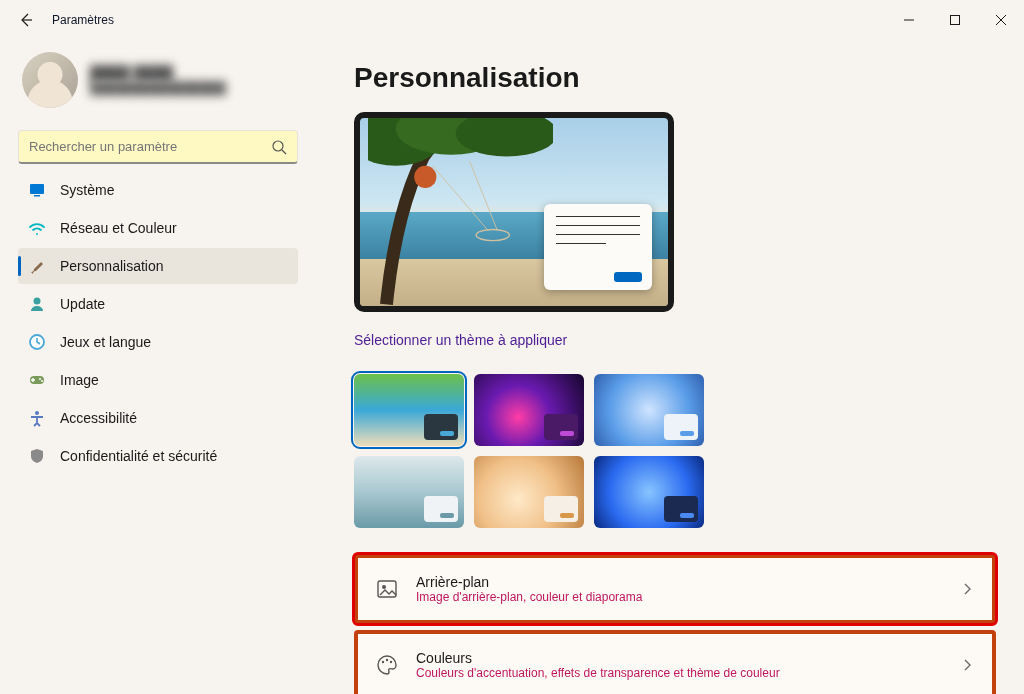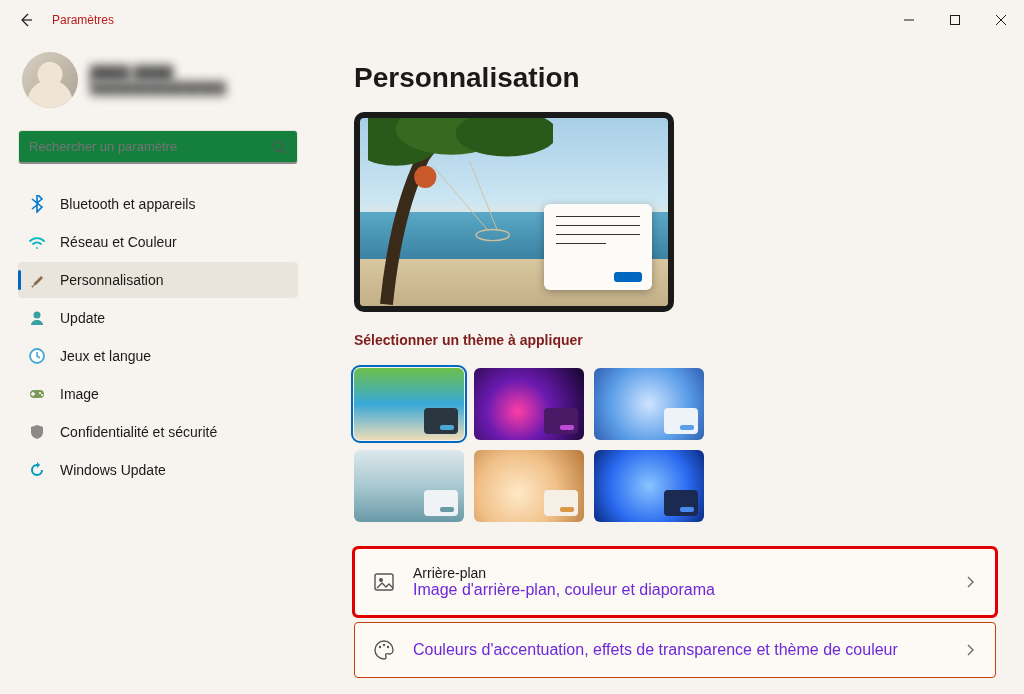--- a/index.html
+++ b/index.html
@@ -1,65 +1,65 @@
 <!DOCTYPE html>
 <html><head>
 <meta charset="utf-8">
 <style>
 * { margin: 0; padding: 0; box-sizing: border-box; font-family: "Segoe UI", Arial, sans-serif; }
 body { background: #f7f3ee; width: 1024px; height: 694px; overflow: hidden; position: relative; }
 
 .titlebar { height: 40px; display: flex; align-items: center; padding: 0 8px; }
 .back-btn { width: 36px; height: 36px; display: inline-flex; align-items: center; justify-content: center; border-radius: 4px; cursor: pointer; }
-.win-title { font-size: 12px; margin-left: 8px; color: #b91c1c; }
+.win-title { font-size: 12px; margin-left: 8px; color: #0f172a; }
 .win-controls { position: absolute; right: 0; top: 0; display: flex; }
 .win-btn { width: 46px; height: 40px; display: flex; align-items: center; justify-content: center; cursor: pointer; }
 
 .layout { display: flex; height: calc(694px - 40px); }
 .sidebar { width: 310px; padding: 12px 12px 0 18px; }
 .profile { display: flex; align-items: center; gap: 12px; margin-bottom: 22px; padding-left: 4px; }
 .avatar { width: 56px; height: 56px; border-radius: 50%; background: linear-gradient(135deg, #d8d0c0, #aaa295); position: relative; overflow: hidden; }
 .avatar::after { content:""; position:absolute; inset:0; background: radial-gradient(circle at 50% 40%, #f0e4d4 12px, transparent 13px), radial-gradient(circle at 50% 90%, #f0e4d4 22px, transparent 23px); }
 .profile-name { filter: blur(5px); font-size: 14px; font-weight: 600; color:#555; }
 .profile-email { filter: blur(5px); font-size: 12px; color: #666; }
 
-.search { display:flex; align-items:center; background:#15803d; border:1px solid #e6e1d9; border-radius:4px; border-bottom:2px solid #8a8a8a; height:34px; padding:0 10px; margin-bottom:22px; }
+.search { display:flex; align-items:center; background:#fef9c3; border:1px solid #e6e1d9; border-radius:4px; border-bottom:2px solid #8a8a8a; height:34px; padding:0 10px; margin-bottom:8px; }
 .search input { border:none; outline:none; flex:1; font-size:13px; background:transparent; }
 
 .nav { list-style:none; }
 .nav li { display:flex; align-items:center; gap:14px; height:36px; padding:0 10px; border-radius:4px; font-size:14px; color:#1a1a1a; cursor:pointer; margin-bottom:2px; }
 .nav li.selected { background:#eae5dc; position:relative; }
 .nav li.selected::before { content:""; position:absolute; left:0; top:8px; bottom:8px; width:3px; background:#0067c0; border-radius:2px; }
 .nav-icon { width:18px; height:18px; display:inline-flex; align-items:center; justify-content:center; }
 
 .main { flex:1; padding:22px 28px 0 44px; overflow-y:auto; }
 .page-title { font-size:28px; font-weight:600; color:#1a1a1a; margin-bottom:18px; }
 
 .preview { width:320px; height:200px; border-radius:10px; background:#000; border:6px solid #1a1a1a; position:relative; overflow:hidden; margin-bottom:20px; }
 .preview-sky { position:absolute; inset:0; background:linear-gradient(180deg,#a8cfe8 0%,#cde6f2 45%,#f2e8d0 60%,#e2d1b0 100%); }
 .preview-sea { position:absolute; left:0; right:0; top:50%; height:30%; background:linear-gradient(180deg,#5aa8c7,#367b9b); }
 .preview-sand { position:absolute; left:0; right:0; bottom:0; height:25%; background:linear-gradient(180deg,#d9c7a0,#c4b088); }
 .preview-tree { position:absolute; left:8px; top:0; width:60%; height:100%; }
 .preview-window { position:absolute; right:16px; bottom:16px; width:108px; height:86px; background:#fdfbf7; border-radius:6px; box-shadow:0 2px 8px rgba(0,0,0,.3); padding:12px; }
 .preview-window .line { height:1px; background:#333; margin-bottom:8px; }
 .preview-window .btn { position:absolute; right:10px; bottom:8px; width:28px; height:10px; background:#0067c0; border-radius:3px; }
 
-.section-label { font-size:14px; font-weight:700; margin-bottom:20px; color:#7f1d1d; }
+.section-label { font-size:14px; font-weight:400; margin-bottom:26px; color:#4c1d95; }
 .themes { display:grid; grid-template-columns:repeat(3,110px); gap:10px; margin-bottom:26px; }
 .theme { height:72px; border-radius:6px; position:relative; overflow:hidden; cursor:pointer; }
 .theme.sel { outline:2px solid #0067c0; outline-offset:1px; }
 .theme-mini { position:absolute; right:6px; bottom:6px; width:34px; height:26px; border-radius:4px; padding:4px; display:flex; flex-direction:column; justify-content:flex-end; }
 .theme-mini .mbtn { width:14px; height:5px; border-radius:2px; align-self:flex-end; }
 
-.setting-row { display:flex; align-items:center; gap:18px; background:#fdfaf5; border:1px solid #c2410c; border-radius:4px; padding:16px 18px; margin-bottom:6px; cursor:pointer; }
+.setting-row { display:flex; align-items:center; gap:18px; background:#fdfaf5; border:4px solid #c2410c; border-radius:4px; padding:16px 18px; margin-bottom:6px; cursor:pointer; }
 .setting-row.highlight { outline:3px solid #e00000; outline-offset:-1px; }
 .setting-icon { width:22px; height:22px; display:flex; align-items:center; justify-content:center; color:#4a4a4a; }
 .setting-text { flex:1; }
 .setting-title { font-size:14px; color:#1a1a1a; }
-.setting-desc { font-size:16px; color:#6d28d9; }
+.setting-desc { font-size:12px; color:#be185d; }
 .chevron { color:#6a6a6a; }
 
 svg { display:block; }
 </style>
 </head>
 <body>
 
 <div class="titlebar">
   <div class="back-btn">
     <svg width="16" height="16" viewBox="0 0 16 16">
@@ -100,24 +100,25 @@
       <input placeholder="Rechercher un paramètre" style="">
       <svg width="16" height="16" viewBox="0 0 16 16">
           <circle cx="7" cy="7" r="5" stroke="#555" fill="none" stroke-width="1.2"></circle>
           <path d="M11 11l4 4" stroke="#555" stroke-width="1.2"></path>
         </svg>
     </div>
     <ul class="nav" id="nav">
         <li>
           <span class="nav-icon">
             <svg width="18" height="18" viewBox="0 0 18 18">
-              <path d="M9 1v16l5-5-5-4 5-4-5-5zM9 8L4 4m0 10l5-4" stroke="#0078d4" stroke-width="1.6" fill="none"></path>
-            </svg>
-          </span>
-          <span>Bluetooth et appareils</span>
+              <rect x="2" y="3" width="14" height="10" rx="1" fill="#0078d4"></rect>
+              <rect x="6" y="14" width="6" height="1.5" fill="#0078d4"></rect>
+            </svg>
+          </span>
+          <span>Système</span>
         </li>
         <li>
           <span class="nav-icon">
             <svg width="18" height="18" viewBox="0 0 18 18">
               <path d="M9 15l.01.01M5 11a6 6 0 018 0M2 8a10 10 0 0114 0" stroke="#00b7c3" stroke-width="1.8" fill="none" stroke-linecap="round"></path>
             </svg>
           </span>
           <span>Réseau et Couleur</span>
         </li>
         <li class="selected">
@@ -153,33 +154,33 @@
               <circle cx="12" cy="8" r="1" fill="#fff"></circle>
               <circle cx="14" cy="10" r="1" fill="#fff"></circle>
               <path d="M5 7v4M3 9h4" stroke="#fff" stroke-width="1.4"></path>
             </svg>
           </span>
           <span>Image</span>
         </li>
         <li>
           <span class="nav-icon">
             <svg width="18" height="18" viewBox="0 0 18 18">
+              <circle cx="9" cy="4" r="2" fill="#5a7ac0"></circle>
+              <path d="M3 8h12M9 8v6m-3 3l3-3 3 3" stroke="#5a7ac0" stroke-width="1.8" fill="none"></path>
+            </svg>
+          </span>
+          <span>Accessibilité</span>
+        </li>
+        <li>
+          <span class="nav-icon">
+            <svg width="18" height="18" viewBox="0 0 18 18">
               <path d="M9 2l6 2v5c0 4-3 6-6 7-3-1-6-3-6-7V4z" fill="#8a8a8a"></path>
             </svg>
           </span>
           <span>Confidentialité et sécurité</span>
-        </li>
-        <li>
-          <span class="nav-icon">
-            <svg width="18" height="18" viewBox="0 0 18 18">
-              <path d="M9 3a6 6 0 106 6h-2a4 4 0 11-4-4V3z" fill="#0099bc"></path>
-              <path d="M9 1l3 3-3 3z" fill="#0099bc"></path>
-            </svg>
-          </span>
-          <span>Windows Update</span>
         </li>
       </ul>
   </aside>
 
   <main class="main">
     <h1 class="page-title">Personnalisation</h1>
 
     <div class="preview">
       <div class="preview-sky"></div>
       <div class="preview-sea"></div>
@@ -259,20 +260,21 @@
         <div class="setting-row">
           <div class="setting-icon">
             <svg width="22" height="22" viewBox="0 0 22 22">
               <path d="M11 2a9 9 0 100 18c1 0 2-1 2-2s-1-2 0-3 3 0 4 0 3-1 3-4a9 9 0 00-9-9z" stroke="#555" stroke-width="1.4" fill="none"></path>
               <circle cx="7" cy="8" r="1.2" fill="#555"></circle>
               <circle cx="11" cy="6" r="1.2" fill="#555"></circle>
               <circle cx="15" cy="8" r="1.2" fill="#555"></circle>
             </svg>
           </div>
           <div class="setting-text">
+            <div class="setting-title">Couleurs</div>
             <div class="setting-desc">Couleurs d'accentuation, effets de transparence et thème de couleur</div>
           </div>
           <div class="chevron">
             <svg width="14" height="14" viewBox="0 0 14 14">
               <path d="M5 2l5 5-5 5" stroke="#6a6a6a" stroke-width="1.4" fill="none"></path>
             </svg>
           </div>
         </div>
       </div>
   </main>

